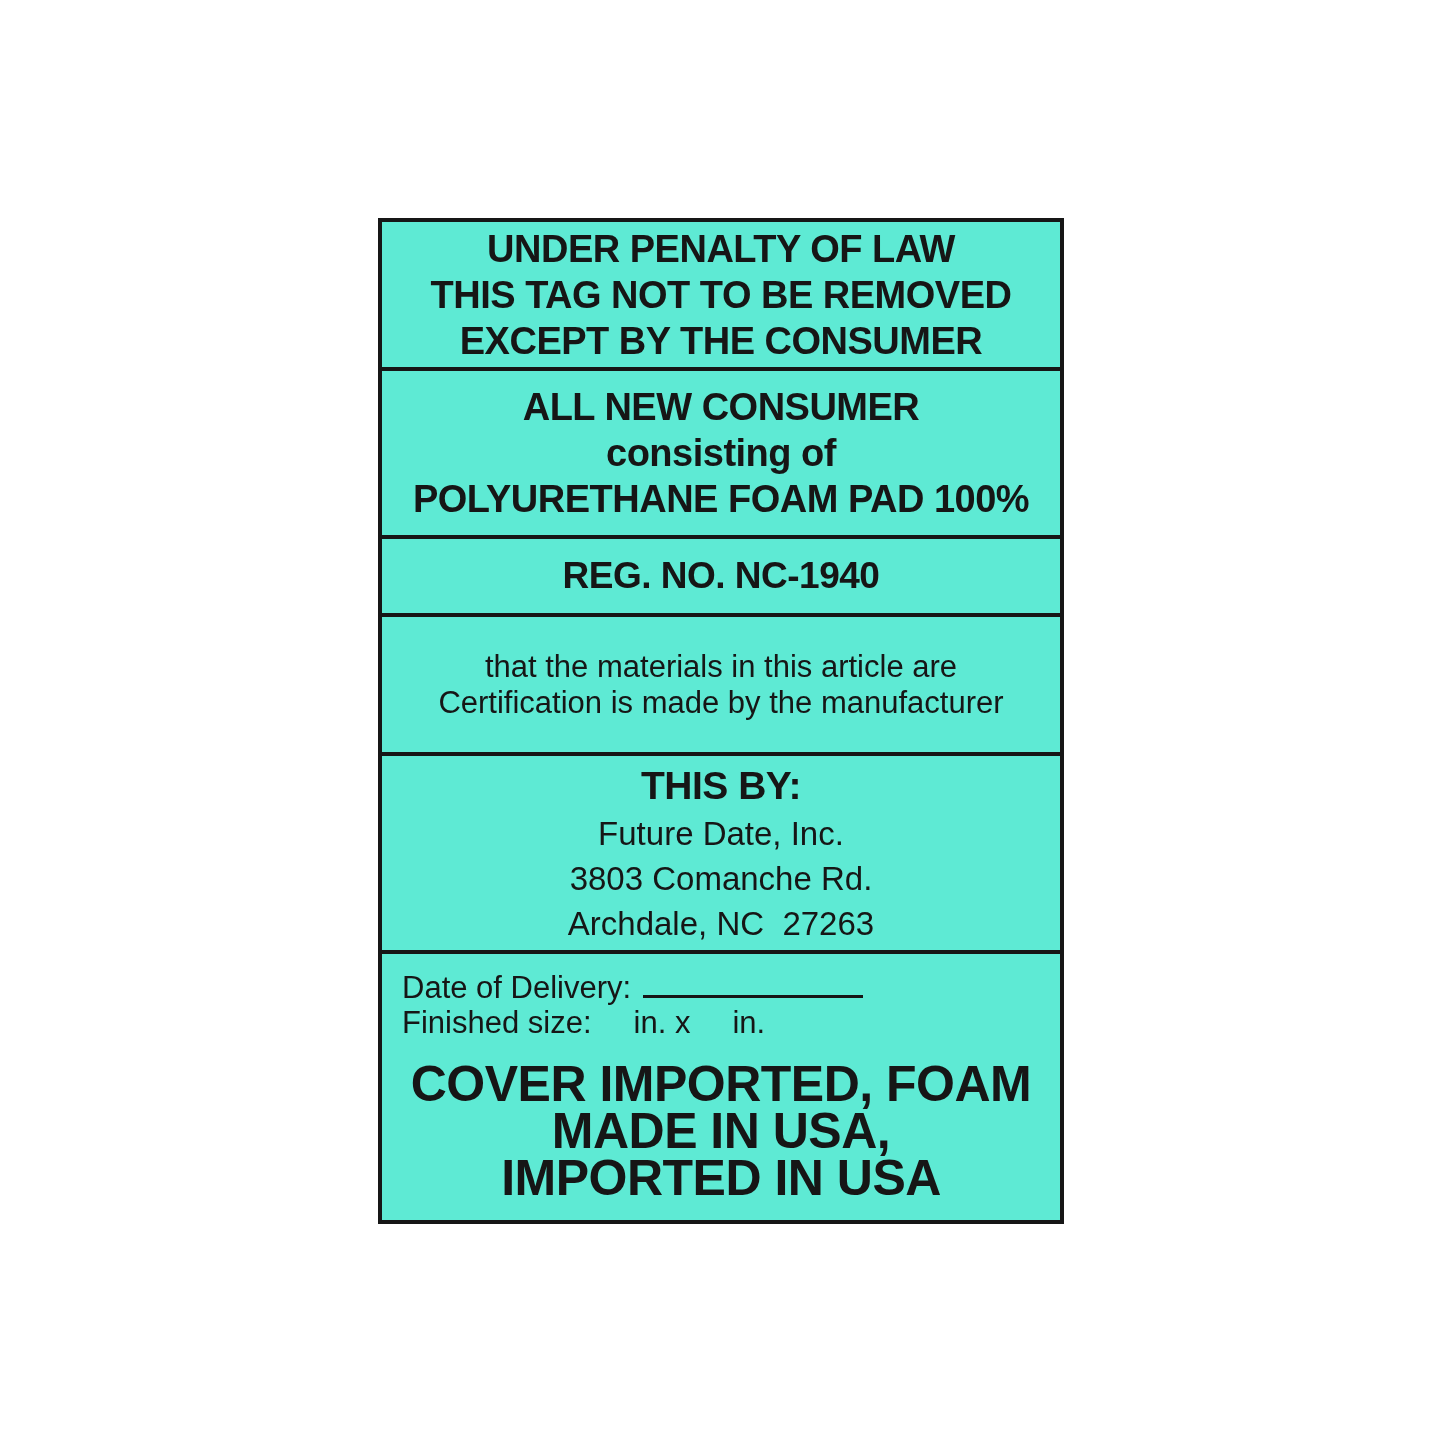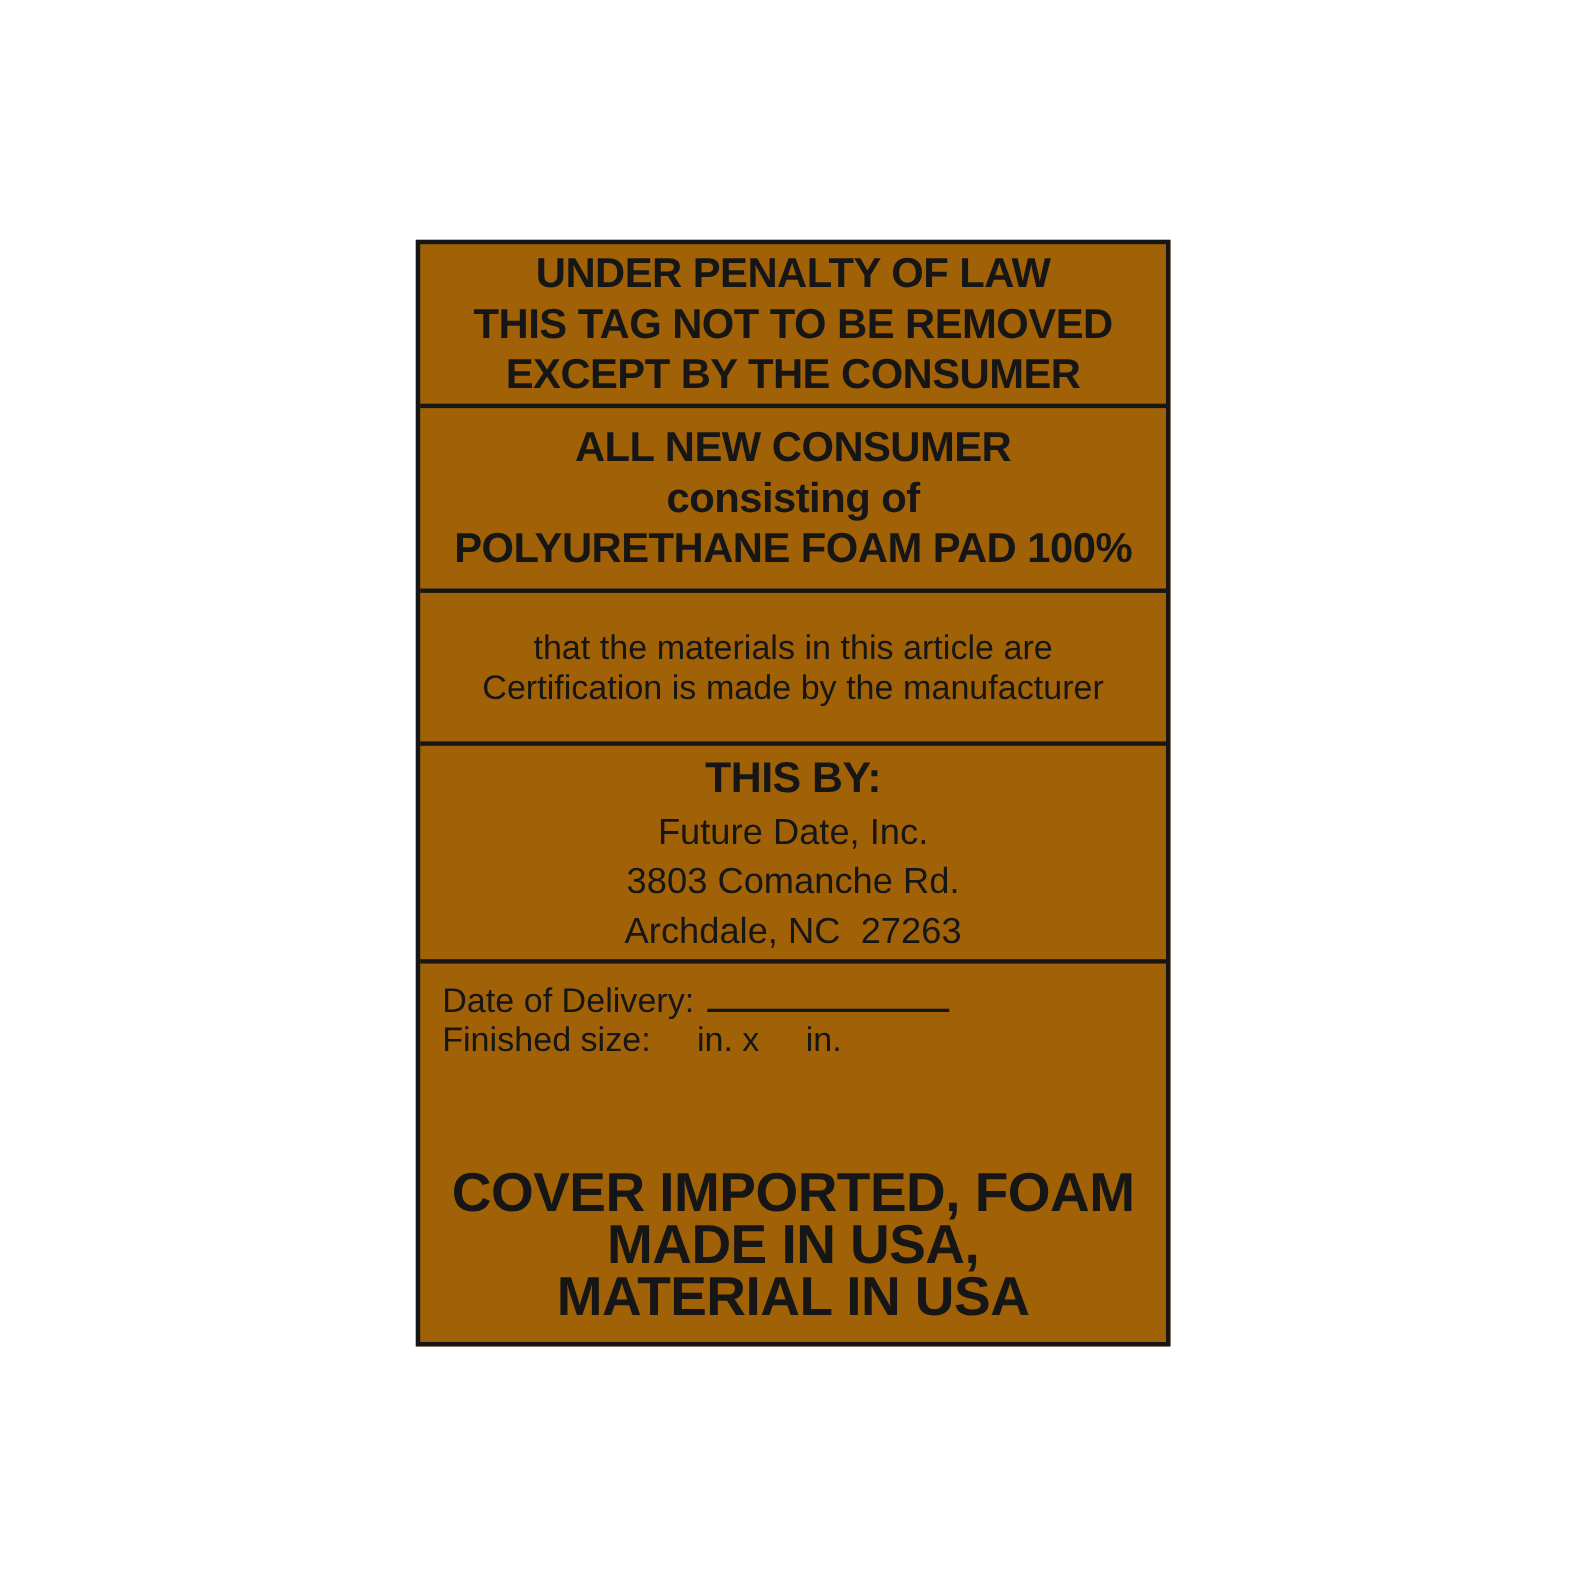--- a/index.html
+++ b/index.html
@@ -18,21 +18,21 @@
     background: #ffffff;
   }
   .law-label {
     position: absolute;
     left: 378px;
     top: 218px;
     width: 686px;
     height: 1006px;
     box-sizing: border-box;
     border: 4px solid #161616;
-    background: #a16207;
+    background: #5eead4;
     display: flex;
     flex-direction: column;
   }
   .section {
     box-sizing: border-box;
     border-bottom: 4px solid #161616;
     display: flex;
     flex-direction: column;
     justify-content: center;
     text-align: center;
@@ -116,20 +116,23 @@
       <div class="bold-line">THIS TAG NOT TO BE REMOVED</div>
       <div class="bold-line">EXCEPT BY THE CONSUMER</div>
     </div>
 
     <div class="section sec-material">
       <div class="bold-line">ALL NEW CONSUMER</div>
       <div class="bold-line">consisting of</div>
       <div class="bold-line">POLYURETHANE FOAM PAD 100%</div>
     </div>
 
+    <div class="section sec-regno">
+      <div class="reg-line">REG. NO. NC-1940</div>
+    </div>
 
     <div class="section sec-cert">
       <div class="cert-line">that the materials in this article are</div>
       <div class="cert-line">Certification is made by the manufacturer</div>
     </div>
 
     <div class="section sec-madeby">
       <div class="madeby-heading">THIS BY:</div>
       <div class="address-line">Future Date, Inc.</div>
       <div class="address-line">3803 Comanche Rd.</div>
@@ -138,18 +141,18 @@
 
     <div class="section sec-details">
       <div class="detail-line">
         <span>Date of Delivery:</span><span class="blank-underline"></span>
       </div>
       <div class="detail-line">
         <span>Finished size:</span><span class="gap"></span><span>in. x</span><span class="gap"></span><span>in.</span>
       </div>
       <div class="origin-block">
         <div class="origin-line">COVER IMPORTED, FOAM MADE IN USA,</div>
-        <div class="origin-line">MATERIAL IN USA</div>
+        <div class="origin-line">IMPORTED IN USA</div>
       </div>
     </div>
 
   </div>
 </div>
 
 </body></html>

